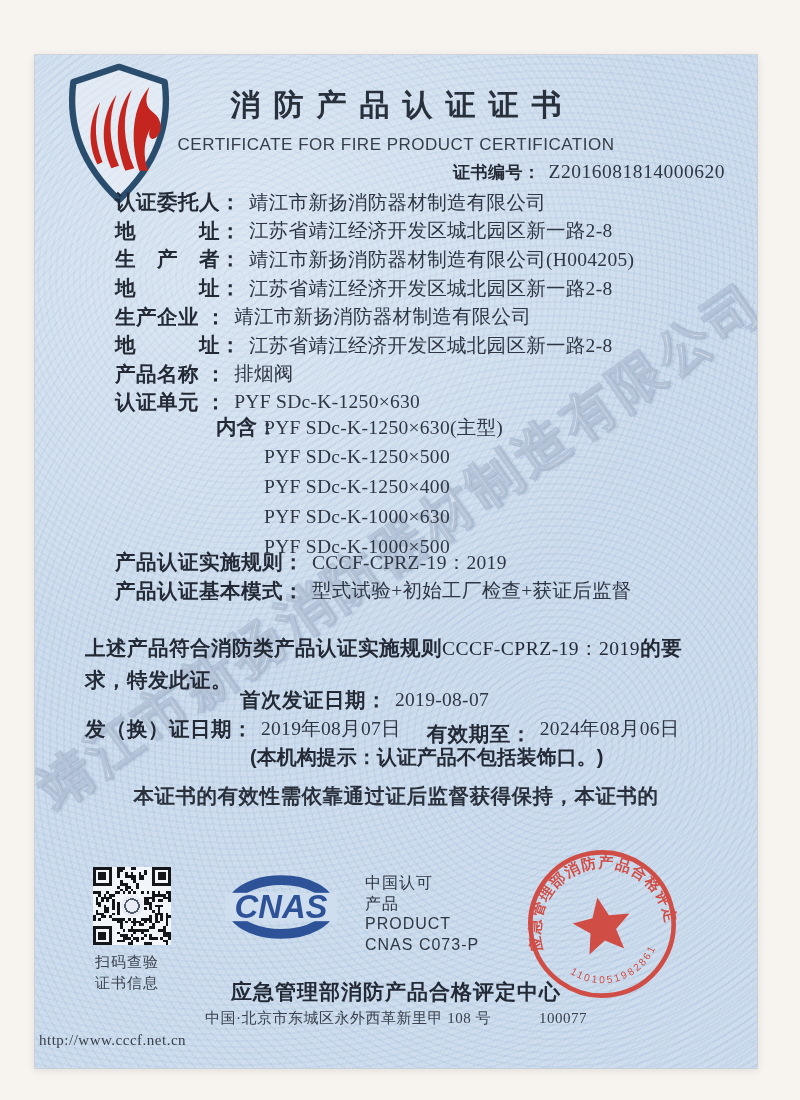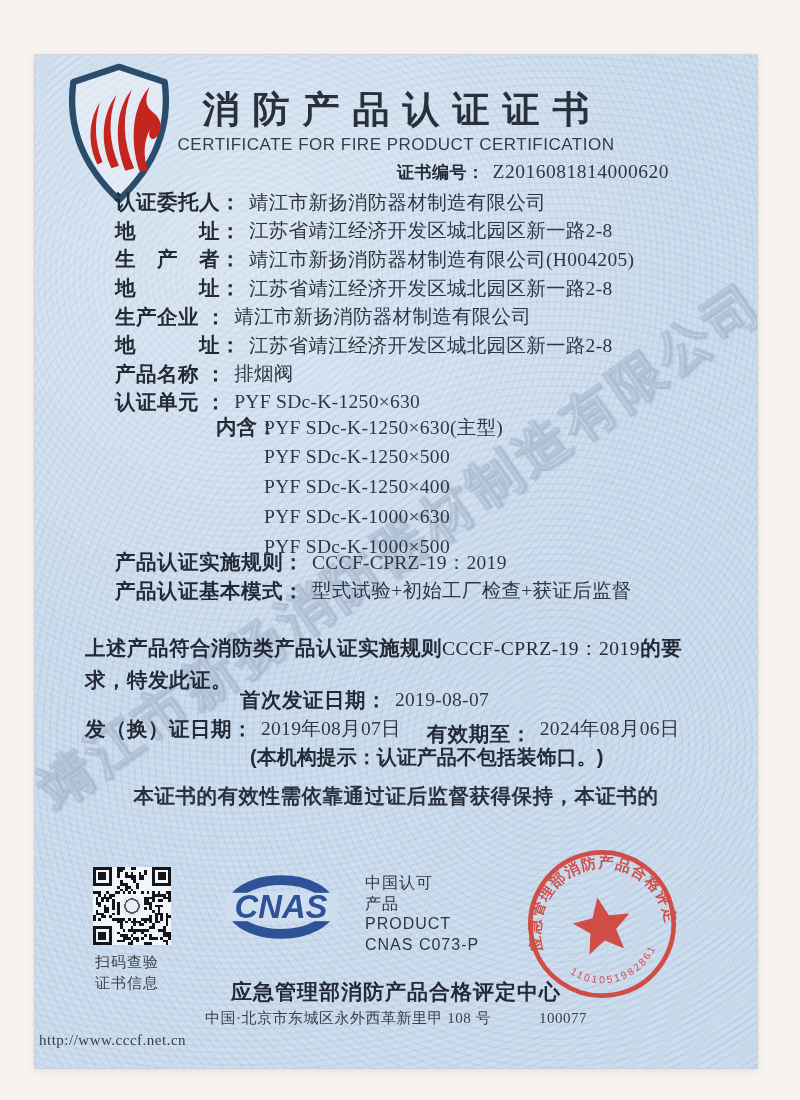--- a/index.html
+++ b/index.html
@@ -16,28 +16,28 @@
       radial-gradient(circle at 30% 18%, rgba(255,255,255,.30), rgba(255,255,255,0) 45%),
       repeating-radial-gradient(circle at 28% 22%, rgba(90,130,180,.07) 0 2px, rgba(0,0,0,0) 2px 6px),
       repeating-radial-gradient(circle at 72% 68%, rgba(90,130,180,.08) 0 2px, rgba(0,0,0,0) 2px 7px),
       repeating-linear-gradient(115deg, rgba(120,150,195,.05) 0 1px, rgba(0,0,0,0) 1px 4px);
     overflow:hidden;
     box-shadow:0 0 0 1px rgba(150,170,195,.35), 0 2px 8px rgba(60,80,110,.15);
   }
   .logo{position:absolute;left:18px;top:8px;width:132px;height:142px;}
   .title{
     position:absolute;left:0;top:30px;width:100%;text-align:center;
-    font-size:37px;font-weight:700;letter-spacing:13px;color:#28303c;text-indent:13px;
+    font-size:30px;font-weight:700;letter-spacing:13px;color:#28303c;text-indent:13px;
   }
   .subtitle{
     position:absolute;left:0;top:80px;width:100%;text-align:center;
     font-size:17px;letter-spacing:.5px;color:#343d49;
   }
   .certno{
-    position:absolute;left:0;top:106px;width:100%;text-align:right;padding-right:88px;box-sizing:border-box;
+    position:absolute;left:0;top:106px;width:100%;text-align:right;padding-right:32px;box-sizing:border-box;
     font-size:17px;color:#2b323e;
   }
   .certno .val{font-family:"Liberation Serif", serif;letter-spacing:.5px;}
   .row{display:flex;align-items:center;height:28.6px;white-space:nowrap;}
   .lbl{font-weight:700;font-size:20.5px;color:#232a36;letter-spacing:.5px;flex:0 0 auto;}
   .val{font-family:"Liberation Serif", serif;font-size:19.5px;color:#2e3644;margin-left:8px;letter-spacing:.3px;}
   .fields{position:absolute;left:80px;top:133px;}
   .inner-list{position:absolute;left:165px;top:357px;}
   .inner-list .row{height:30px;padding-left:64px;position:relative;}
   .inner-list .ilbl{

